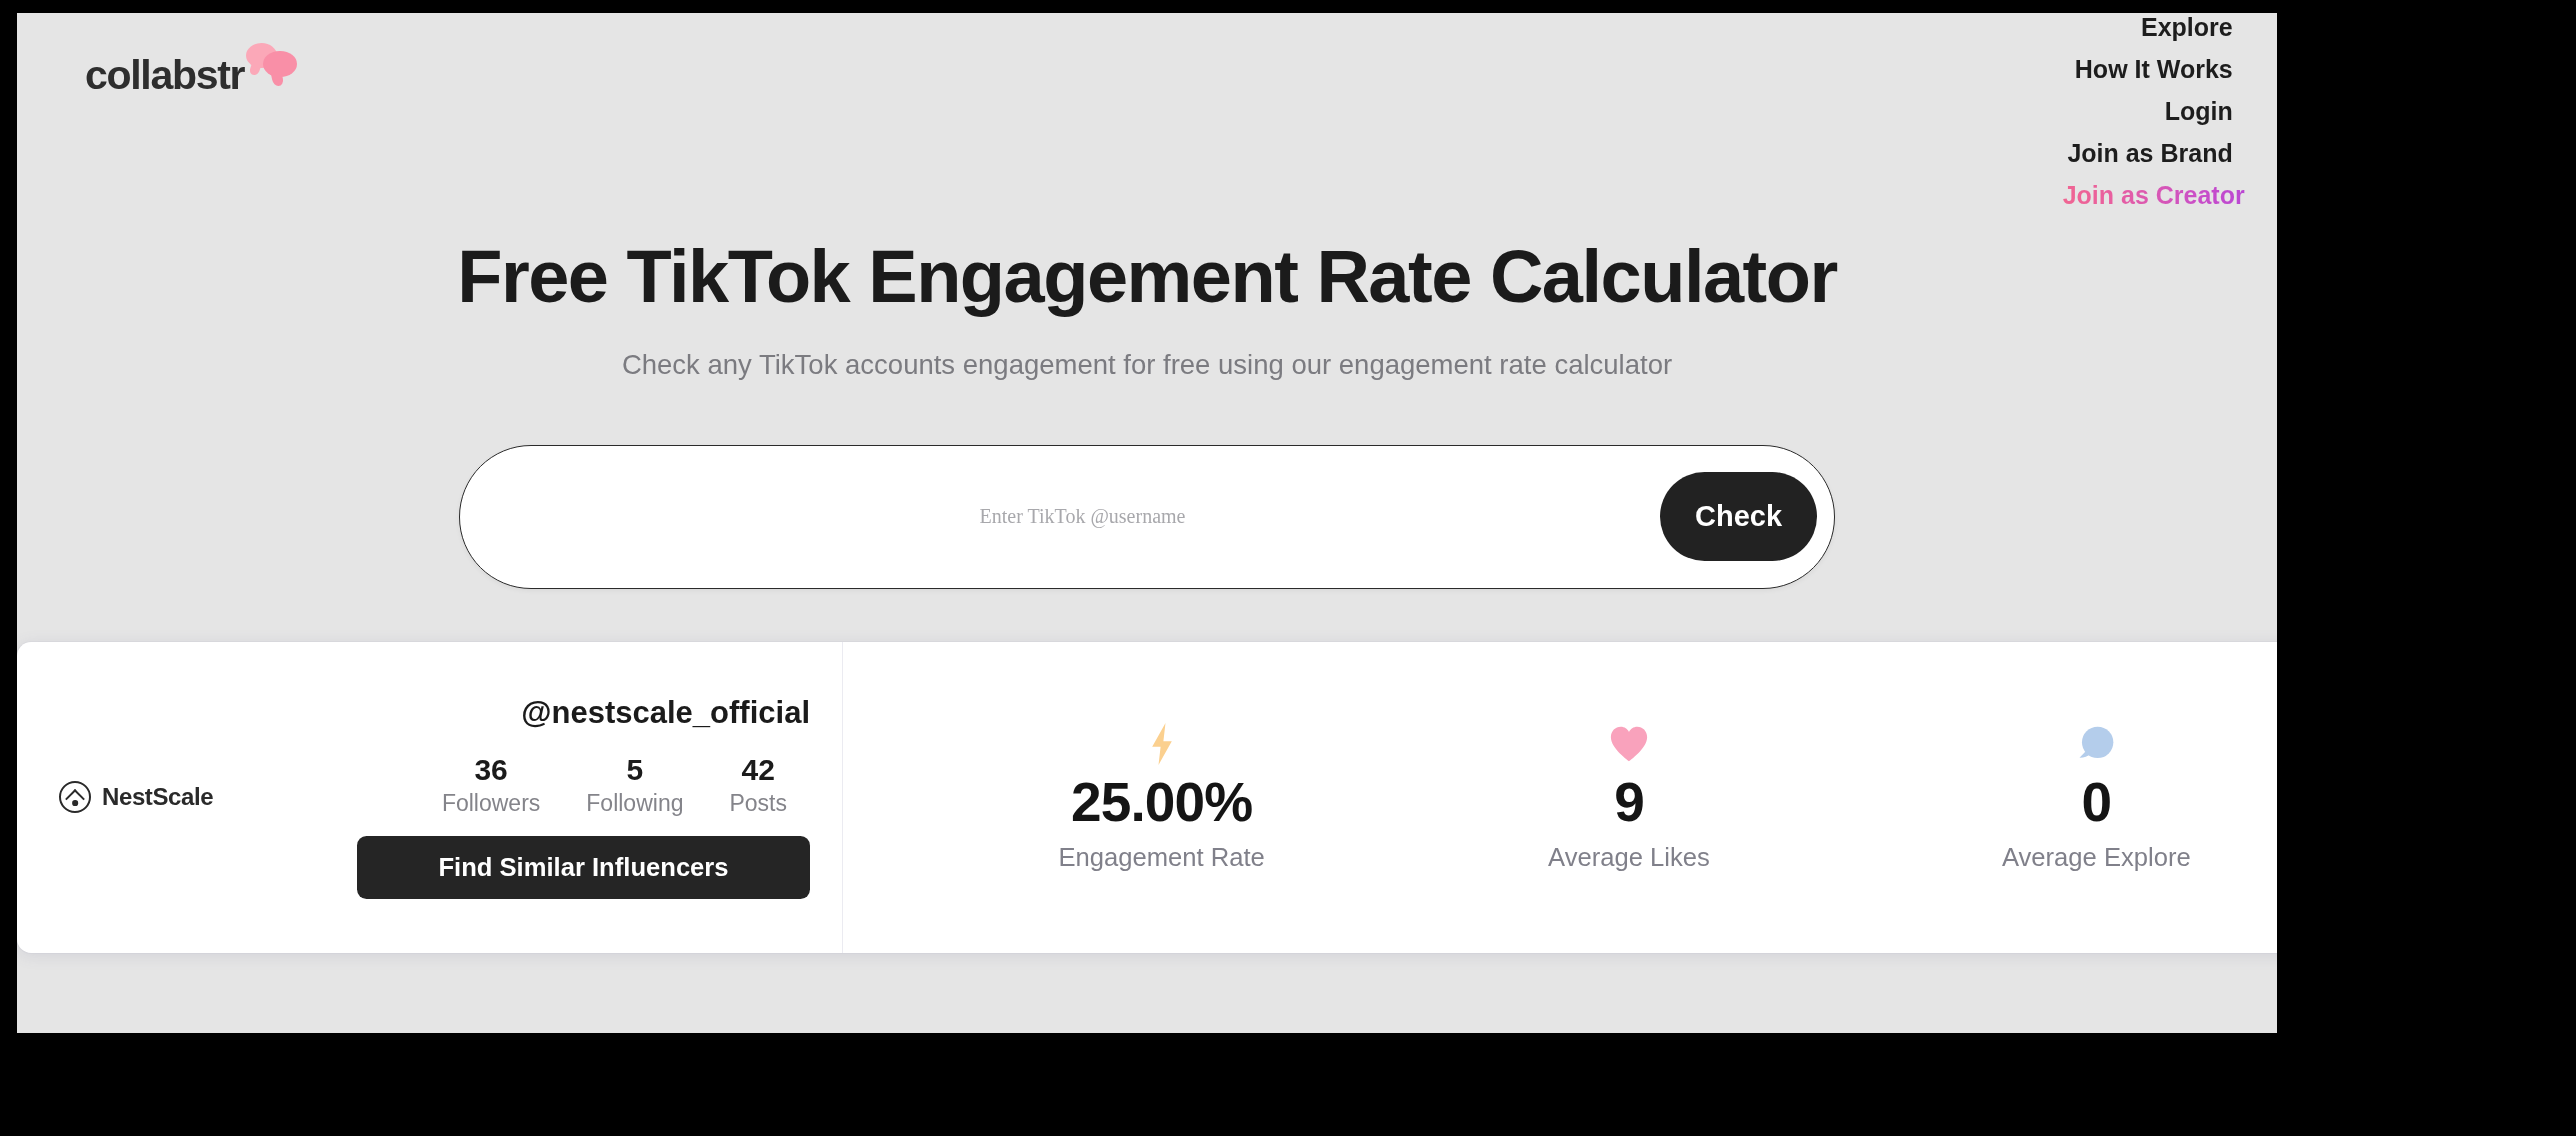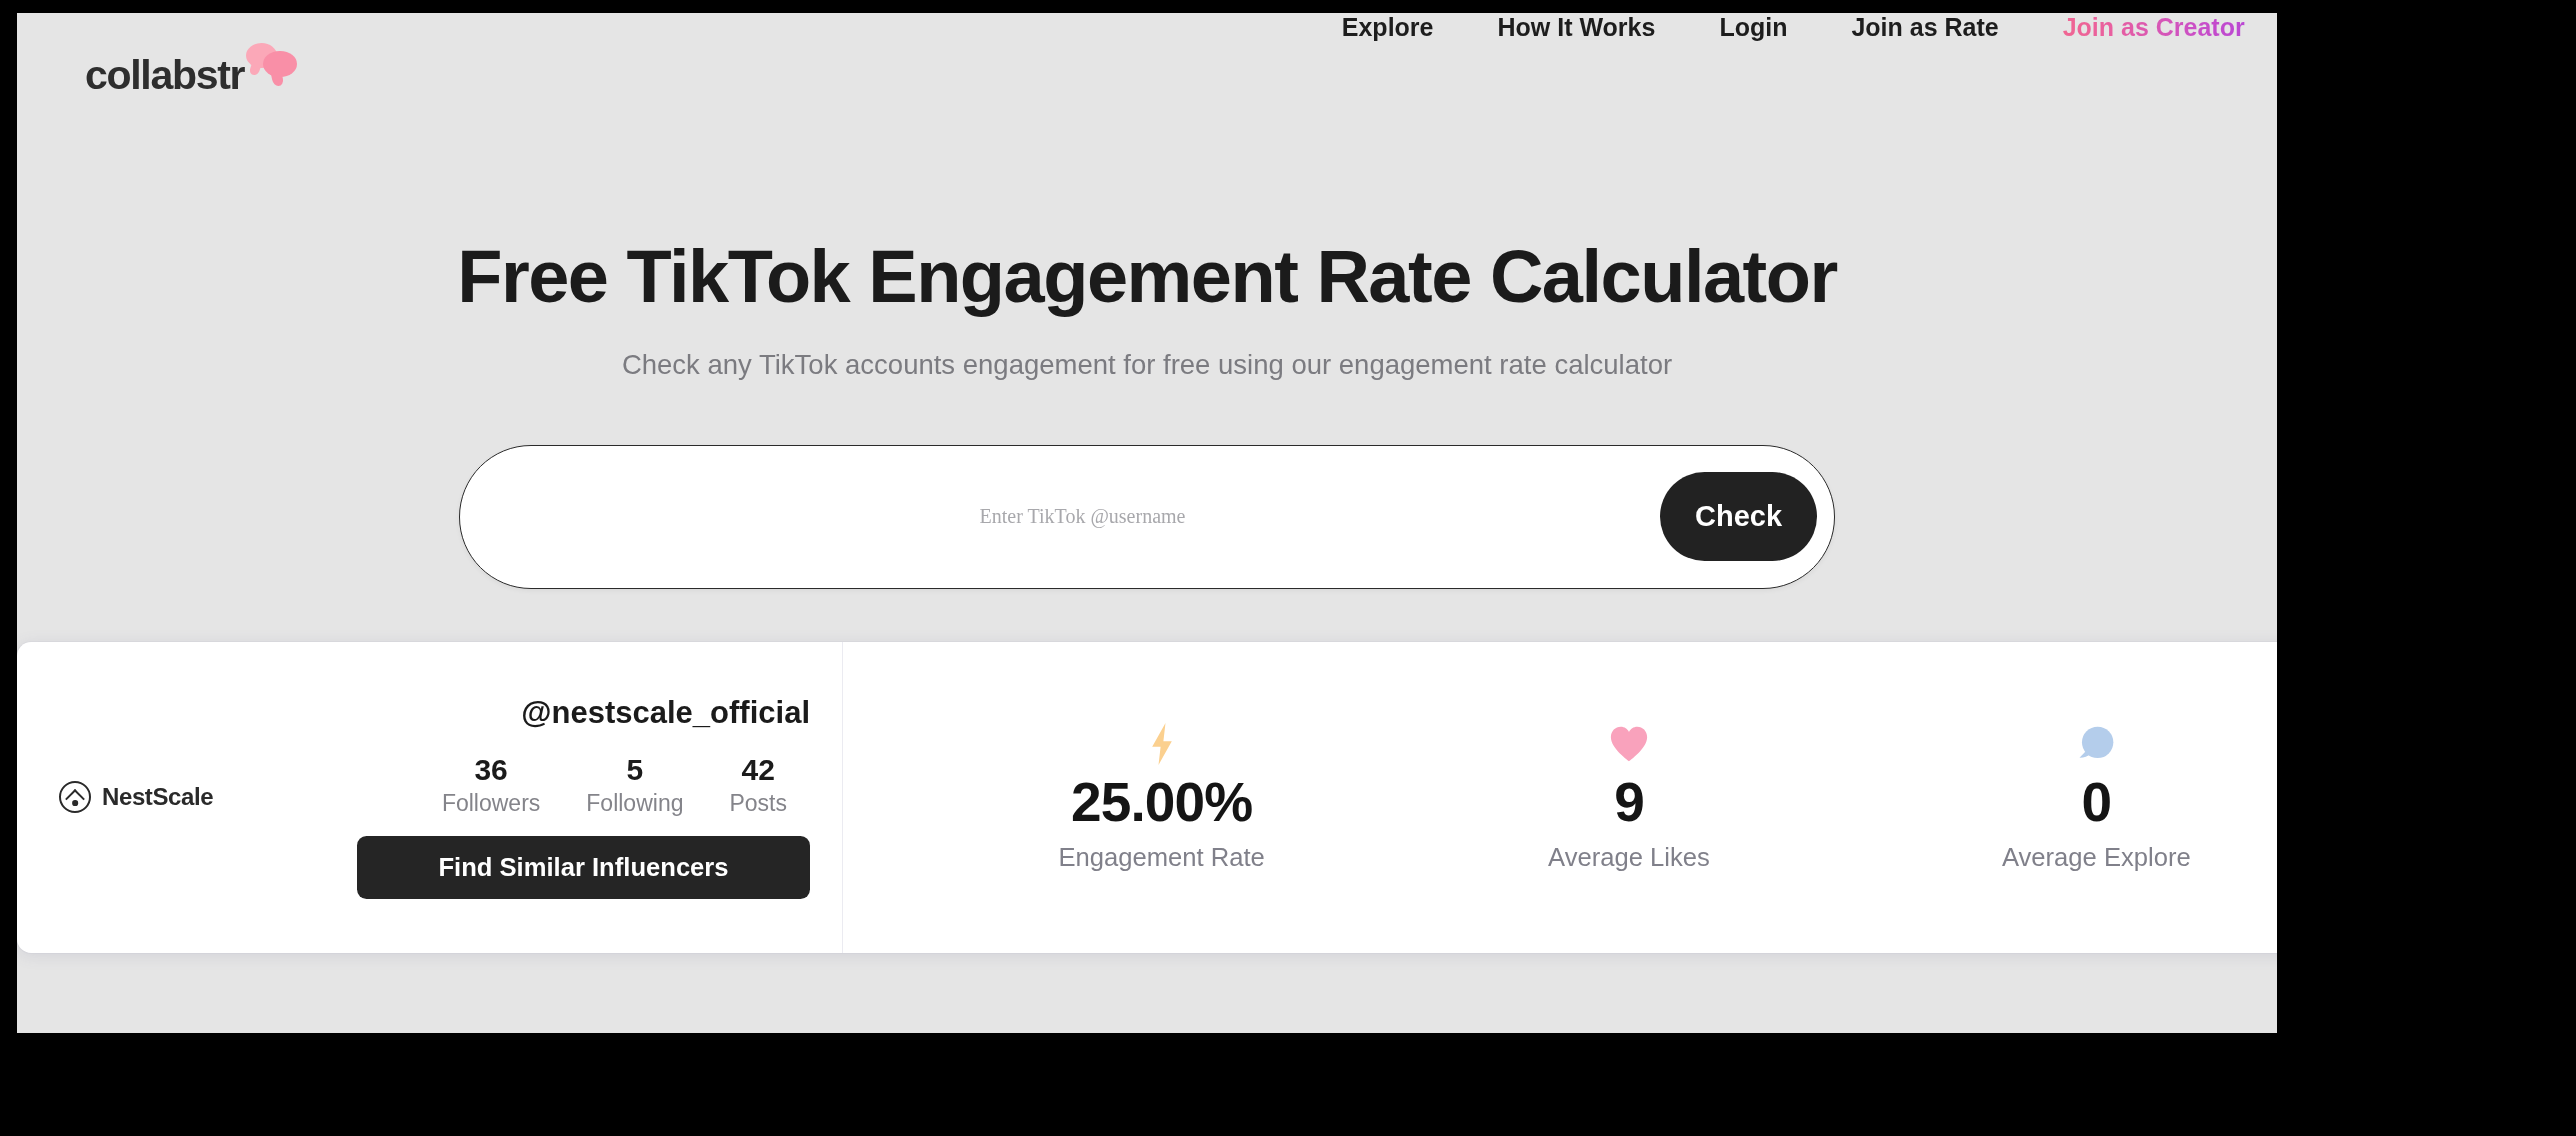--- a/index.html
+++ b/index.html
@@ -84,22 +84,23 @@
     border-radius: 0 0 55% 45%;
     transform: skewX(12deg);
   }
 
   .main-nav {
     position: absolute;
     right: 13.3px;
     top: 0;
     height: 102px;
     display: flex;
-    align-items: flex-start;
-    gap: 2px;
+    align-items: flex-end;
+    gap: 13px;
+    flex-direction: column;
   }
   .nav-link {
     font-size: 25px;
     font-weight: bold;
     color: #1d1d1d;
     text-decoration: none;
     padding: 0 31px;
     cursor: pointer;
     white-space: nowrap;
   }
@@ -322,21 +323,21 @@
       <span class="brand-bubbles">
         <span class="bubble-back"></span>
         <span class="bubble-front"></span>
       </span>
     </a>
 
     <nav class="main-nav">
       <a class="nav-link">Explore</a>
       <a class="nav-link">How It Works</a>
       <a class="nav-link">Login</a>
-      <a class="nav-link">Join as Rate</a>
+      <a class="nav-link">Join as Brand</a>
       <a class="nav-link accent">Join as Creator</a>
     </nav>
   </header>
 
   <section class="hero">
     <h1 class="hero-title">Free TikTok Engagement Rate Calculator</h1>
     <p class="hero-sub">Check any TikTok accounts engagement for free using our engagement rate calculator</p>
   </section>
 
   <div class="search-wrap">

